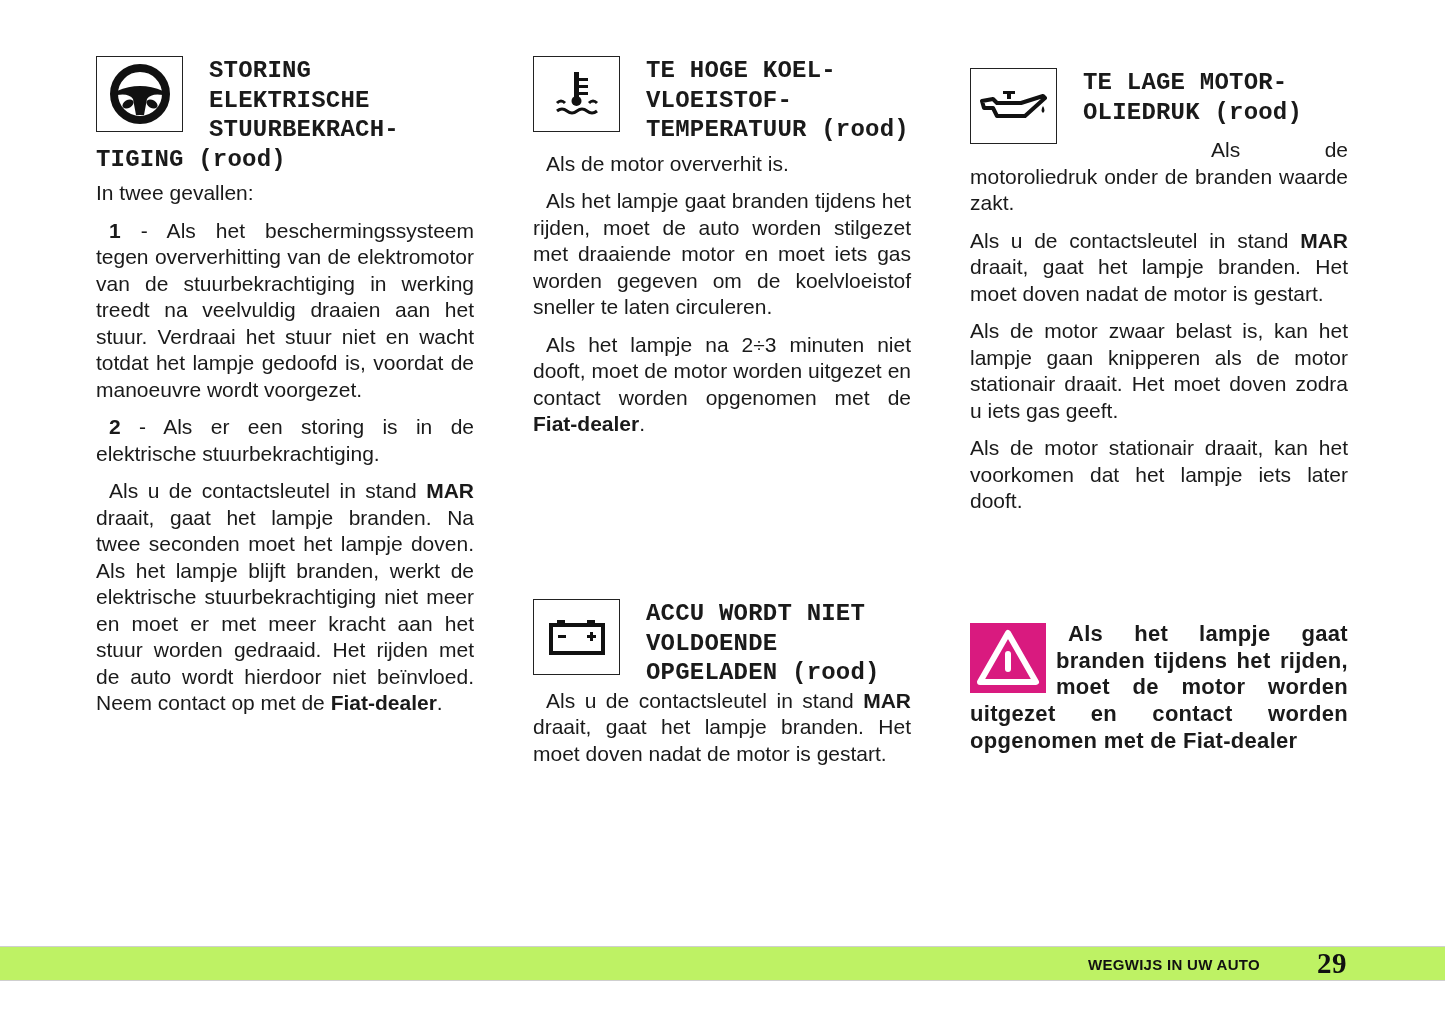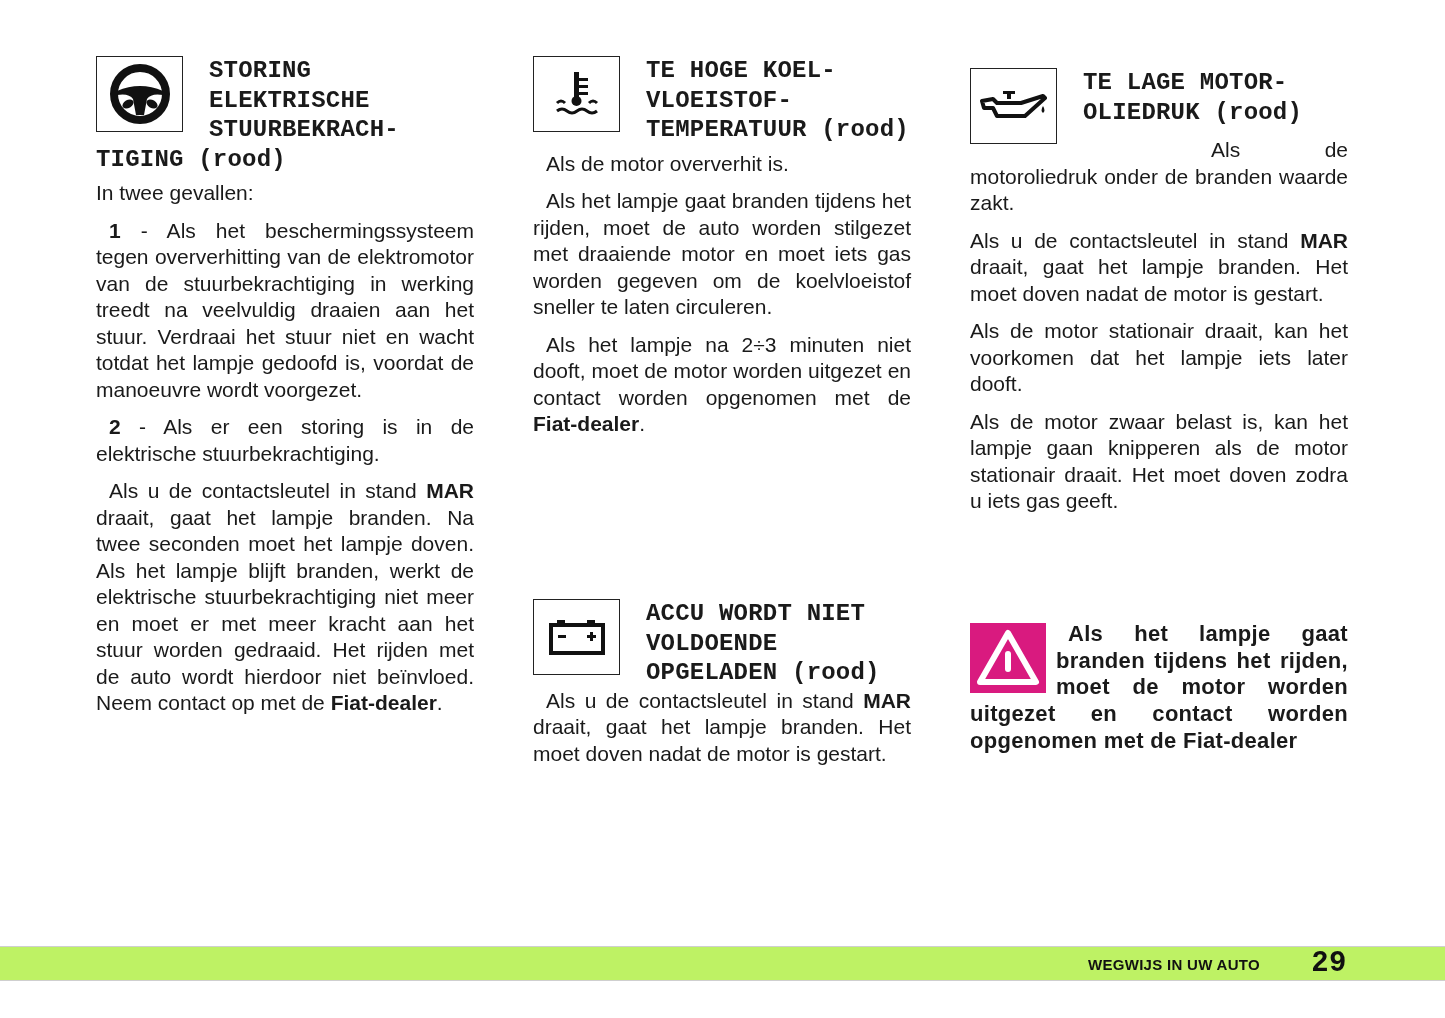--- a/index.html
+++ b/index.html
@@ -45,21 +45,21 @@
 
   .footer {
     position: absolute; left: 0; top: 946px; width: 1445px; height: 33px; background: #bef264;
     border-top: 1px solid #cfcfcf; border-bottom: 1px solid #cfcfcf;
   }
   .footer-section {
     position: absolute; right: 185px; top: 9px; font-family: "Liberation Sans", sans-serif; font-weight: bold;
     font-size: 15px; letter-spacing: 0.3px; color: #111;
   }
   .footer-page {
-    position: absolute; right: 98px; top: 0px; font-family: Liberation Mono, monospace; font-weight: bold;
+    position: absolute; right: 98px; top: 0px; font-family: Liberation Serif, serif; font-weight: bold;
     font-size: 29px; color: #111; letter-spacing: 0.5px;
   }
 </style>
 </head>
 <body>
 
 <div class="col col1">
   <div class="head">
     <div class="iconbox">
       <svg width="62" height="62" viewBox="0 0 62 62">
@@ -113,22 +113,22 @@
         <path d="M64 20 q-3 5 0 7 q3 -2 0 -7 Z" fill="#111"></path>
       </svg>
     </div>
     <div class="title">
       <span>TE LAGE MOTOR-OLIEDRUK</span> <span class="rood">(rood)</span>
     </div>
   </div>
   <p class="body" style="text-indent:128px;margin-top:10px">Als de motoroliedruk onder de branden waarde zakt.</p>
   <div class="clear"></div>
   <p class="body"><span>Als u de contactsleutel in stand </span><b>MAR</b><span> draait, gaat het lampje branden. Het moet doven nadat de motor is gestart.</span></p>
+  <p class="body">Als de motor zwaar belast is, kan het lampje gaan knipperen als de motor stationair draait. Het moet doven zodra u iets gas geeft.</p>
   <p class="body">Als de motor stationair draait, kan het voorkomen dat het lampje iets later dooft.</p>
-  <p class="body">Als de motor zwaar belast is, kan het lampje gaan knipperen als de motor stationair draait. Het moet doven zodra u iets gas geeft.</p>
 </div>
 
 <div class="col col2b">
   <div class="head">
     <div class="iconbox">
       <svg width="60" height="40" viewBox="0 0 60 40">
         <rect x="10" y="3" width="8" height="5" fill="#111"></rect>
         <rect x="40" y="3" width="8" height="5" fill="#111"></rect>
         <rect x="4" y="8" width="52" height="28" fill="none" stroke="#111" stroke-width="4"></rect>
         <rect x="11" y="18" width="8" height="3" fill="#111"></rect>

